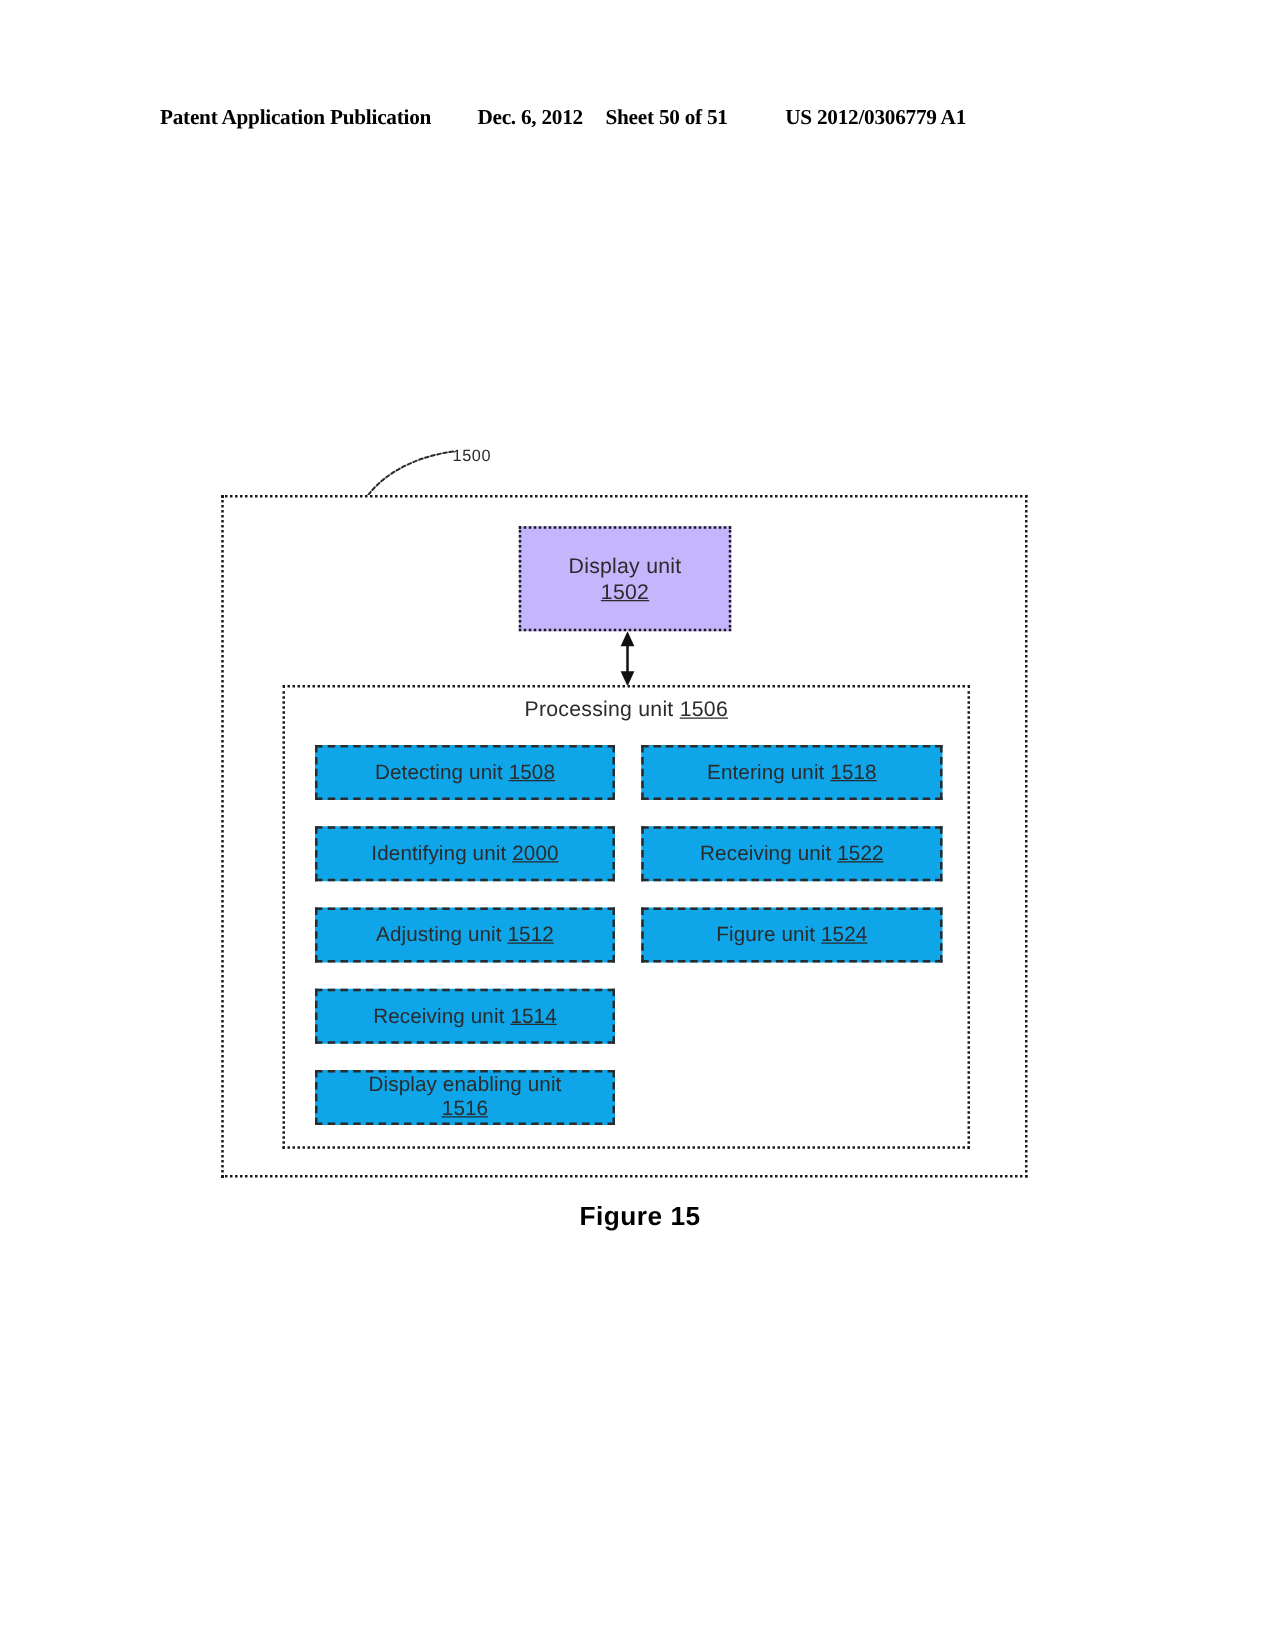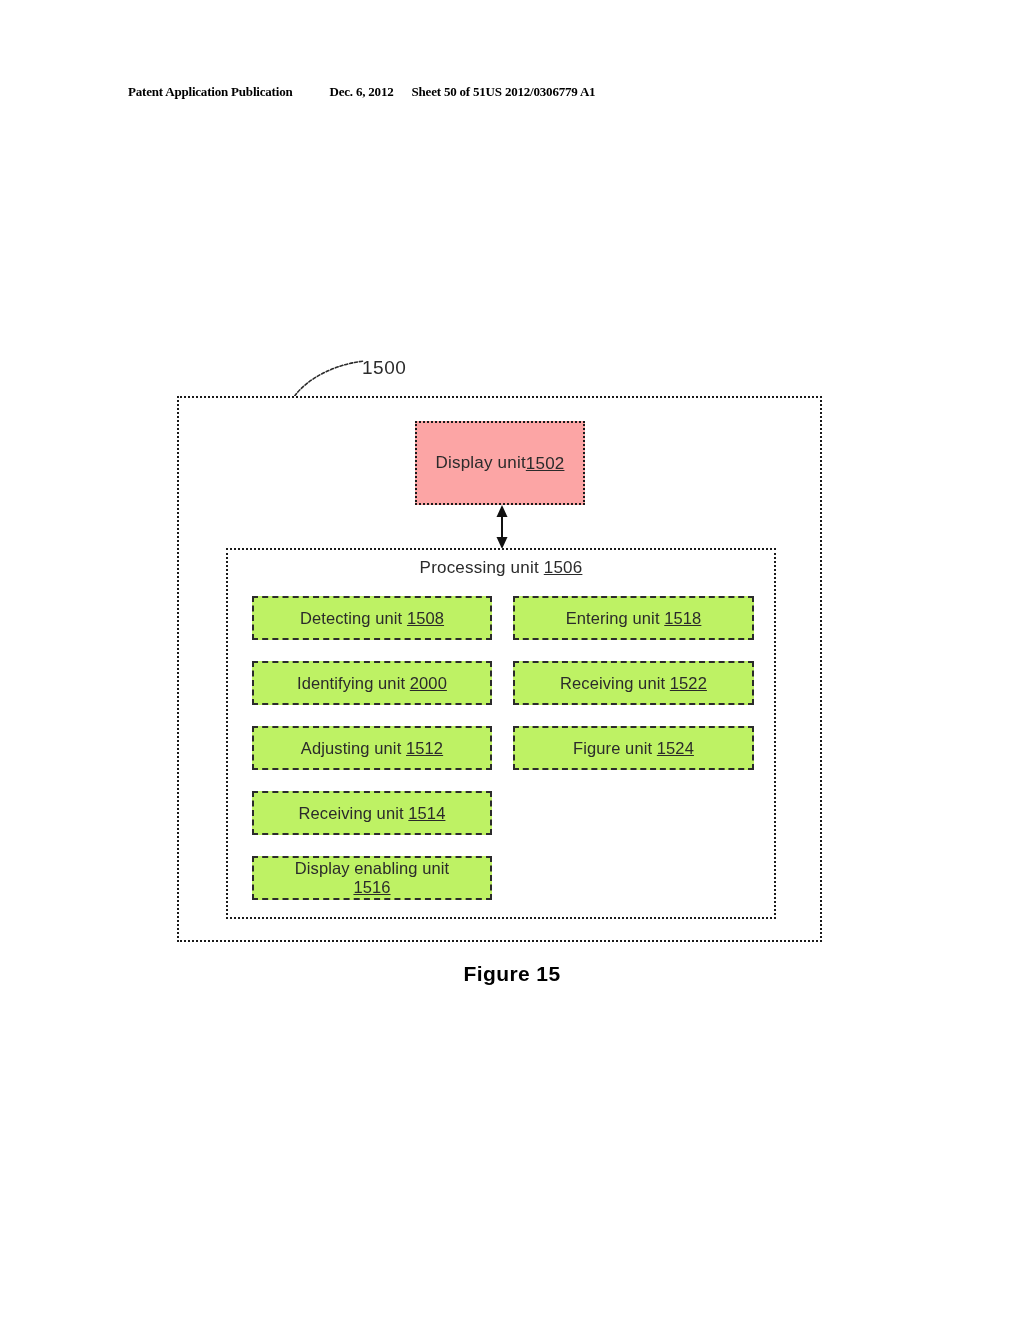--- a/index.html
+++ b/index.html
@@ -19,28 +19,28 @@
   
   .page-header {
     position: absolute;
     top: 84px;
     left: 128px;
     width: 768px;
     display: flex;
     align-items: baseline;
     font-family: "Liberation Serif", serif;
     font-weight: bold;
-    font-size: 13px;
+    font-size: 17px;
     letter-spacing: -0.2px;
     white-space: nowrap;
   }
   .hdr-pub   { flex: 0 0 auto; }
   .hdr-date  { flex: 0 0 auto; margin-left: 37px; }
   .hdr-sheet { flex: 0 0 auto; margin-left: 18px; }
-  .hdr-num   { flex: 0 0 auto; }
+  .hdr-num   { flex: 0 0 auto; margin-left: 46px; }
 
   
   .figure-area {
     position: absolute;
     top: 0;
     left: 0;
     width: 1024px;
     height: 1320px;
   }
 
@@ -54,21 +54,21 @@
     border: 2px dotted #1a1a1a;
     box-sizing: border-box;
     background: #ffffff;
   }
 
   
   .ref-1500 {
     position: absolute;
     left: 362px;
     top: 357px;
-    font-size: 19px;
+    font-size: 13px;
     letter-spacing: 0.5px;
     color: #2b2b2b;
   }
   .leader-1500 {
     position: absolute;
     left: 290px;
     top: 356px;
     width: 80px;
     height: 46px;
   }
@@ -76,24 +76,24 @@
   
   .display-box {
     position: absolute;
     left: 415px;
     top: 421px;
     width: 170px;
     height: 84px;
     border: 2px dotted #1a1a1a;
     box-sizing: border-box;
     display: flex;
-    flex-direction: row;
+    flex-direction: column;
     align-items: center;
     justify-content: center;
-    background: #fca5a5;
+    background: #c4b5fd;
   }
   .display-box .line1 {
     font-size: 17px;
     color: #2b2b2b;
     letter-spacing: 0.2px;
   }
   .display-box .line2 {
     font-size: 17px;
     color: #2b2b2b;
     letter-spacing: 0.2px;
@@ -143,21 +143,21 @@
 
   .unit-box {
     height: 44px;
     margin-bottom: 21px;
     border: 2px dashed #2b2b2b;
     box-sizing: border-box;
     display: flex;
     flex-direction: column;
     align-items: center;
     justify-content: center;
-    background: #bef264;
+    background: #0ea5e9;
   }
   .unit-box .u-text {
     font-size: 16.5px;
     color: #2b2b2b;
     letter-spacing: 0.1px;
     white-space: nowrap;
   }
   .unit-box .u-num {
     text-decoration: underline;
   }

